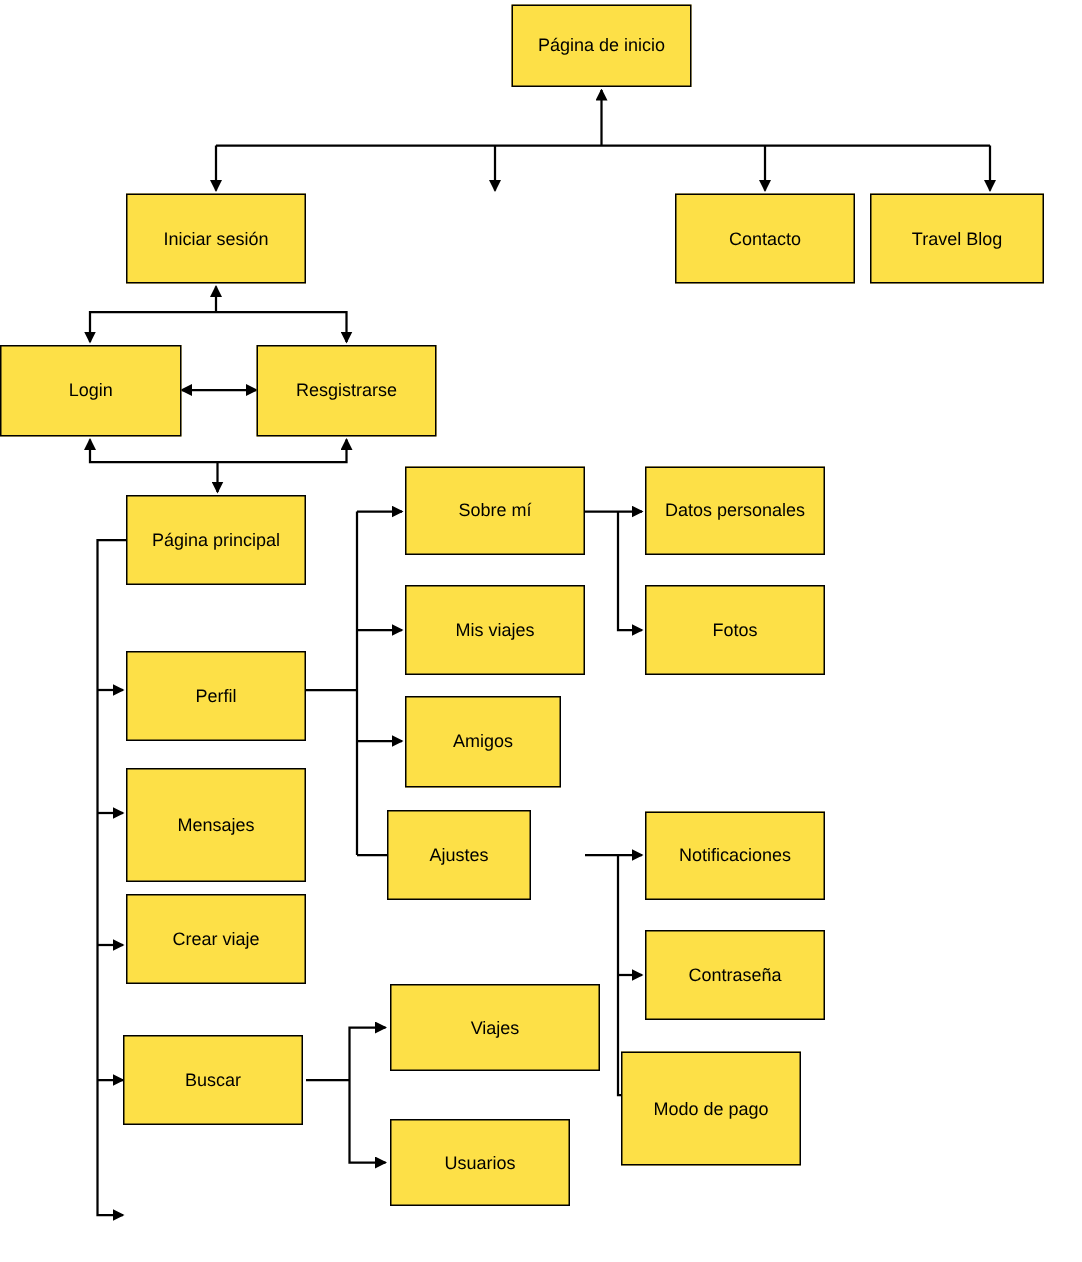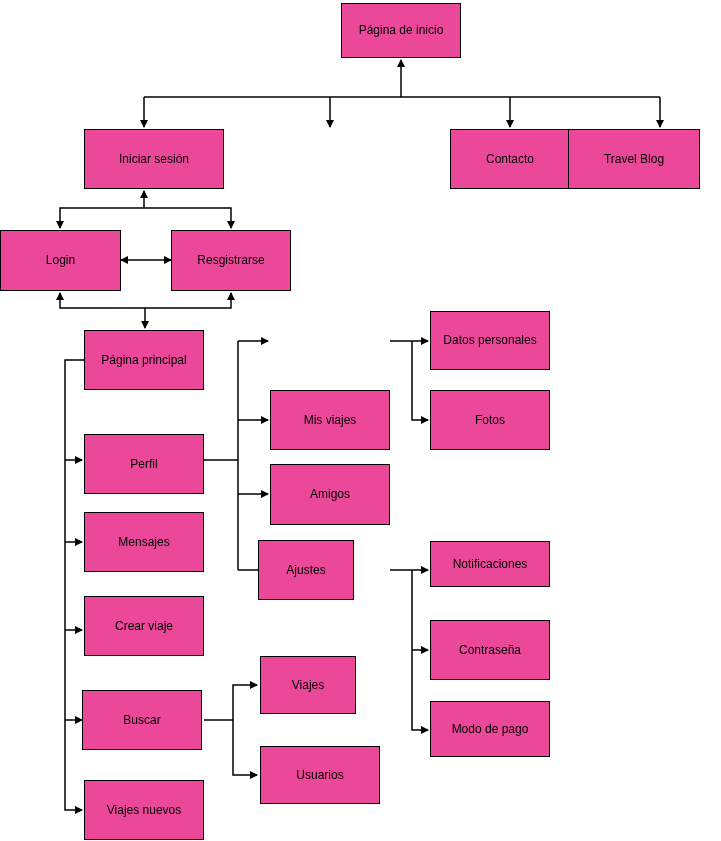--- a/index.html
+++ b/index.html
@@ -8,21 +8,21 @@
     width: 721px;
     height: 841px;
     background: #ffffff;
     font-family: "Liberation Sans", sans-serif;
     overflow: hidden;
   }
   .canvas svg { position: absolute; left: 0; top: 0; }
   .node {
     position: absolute;
     box-sizing: border-box;
-    background: #ec4899;
+    background: #fde047;
     border: 1.5px solid #000000;
     display: flex;
     align-items: center;
     justify-content: center;
     text-align: center;
     font-size: 12px;
     color: #000000;
     line-height: 1.2;
     padding: 2px;
   }
@@ -76,82 +76,82 @@
       <path d="M204 720 H233"></path>
       <path d="M233 720 V685 H257" marker-end="url(#arw)"></path>
       <path d="M233 720 V775 H257" marker-end="url(#arw)"></path>
     </g>
   </svg>
 
   <div class="node" style="left:341px;top:3px;width:120px;height:55px">
       <span>Página de inicio</span>
     </div>
 
-  <div class="node" style="left:84px;top:129px;width:140px;height:60px">
+  <div class="node" style="left:84px;top:129px;width:120px;height:60px">
       <span>Iniciar sesión</span>
     </div>
   <div class="node" style="left:450px;top:129px;width:120px;height:60px">
       <span>Contacto</span>
     </div>
-  <div class="node" style="left:568px;top:129px;width:132px;height:60px">
+  <div class="node" style="left:580px;top:129px;width:116px;height:60px">
       <span>Travel Blog</span>
     </div>
 
   <div class="node" style="left:0px;top:230px;width:121px;height:61px">
       <span>Login</span>
     </div>
   <div class="node" style="left:84px;top:330px;width:120px;height:60px">
       <span>Página principal</span>
     </div>
 
   <div class="node" style="left:171px;top:230px;width:120px;height:61px">
       <span>Resgistrarse</span>
     </div>
   <div class="node" style="left:84px;top:434px;width:120px;height:60px">
       <span>Perfil</span>
     </div>
-  <div class="node" style="left:84px;top:512px;width:120px;height:60px">
+  <div class="node" style="left:84px;top:512px;width:120px;height:76px">
       <span>Mensajes</span>
     </div>
   <div class="node" style="left:84px;top:596px;width:120px;height:60px">
       <span>Crear viaje</span>
     </div>
   <div class="node" style="left:82px;top:690px;width:120px;height:60px">
       <span>Buscar</span>
     </div>
-  <div class="node" style="left:84px;top:780px;width:120px;height:60px">
-      <span>Viajes nuevos</span>
+
+  <div class="node" style="left:270px;top:311px;width:120px;height:59px">
+      <span>Sobre mí</span>
     </div>
-
   <div class="node" style="left:270px;top:390px;width:120px;height:60px">
       <span>Mis viajes</span>
     </div>
-  <div class="node" style="left:270px;top:464px;width:120px;height:61px">
+  <div class="node" style="left:270px;top:464px;width:104px;height:61px">
       <span>Amigos</span>
     </div>
   <div class="node" style="left:258px;top:540px;width:96px;height:60px">
       <span>Ajustes</span>
     </div>
 
-  <div class="node" style="left:260px;top:656px;width:96px;height:58px">
+  <div class="node" style="left:260px;top:656px;width:140px;height:58px">
       <span>Viajes</span>
     </div>
   <div class="node" style="left:260px;top:746px;width:120px;height:58px">
       <span>Usuarios</span>
     </div>
 
   <div class="node" style="left:430px;top:311px;width:120px;height:59px">
       <span>Datos personales</span>
     </div>
   <div class="node" style="left:430px;top:390px;width:120px;height:60px">
       <span>Fotos</span>
     </div>
-  <div class="node" style="left:430px;top:541px;width:120px;height:46px">
+  <div class="node" style="left:430px;top:541px;width:120px;height:59px">
       <span>Notificaciones</span>
     </div>
   <div class="node" style="left:430px;top:620px;width:120px;height:60px">
       <span>Contraseña</span>
     </div>
-  <div class="node" style="left:430px;top:701px;width:120px;height:56px">
+  <div class="node" style="left:414px;top:701px;width:120px;height:76px">
       <span>Modo de pago</span>
     </div>
 
 </div>
 
 </body></html>

